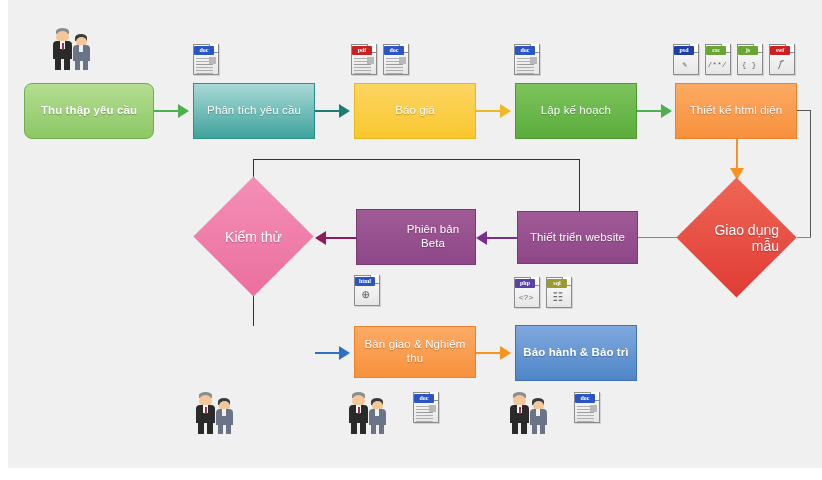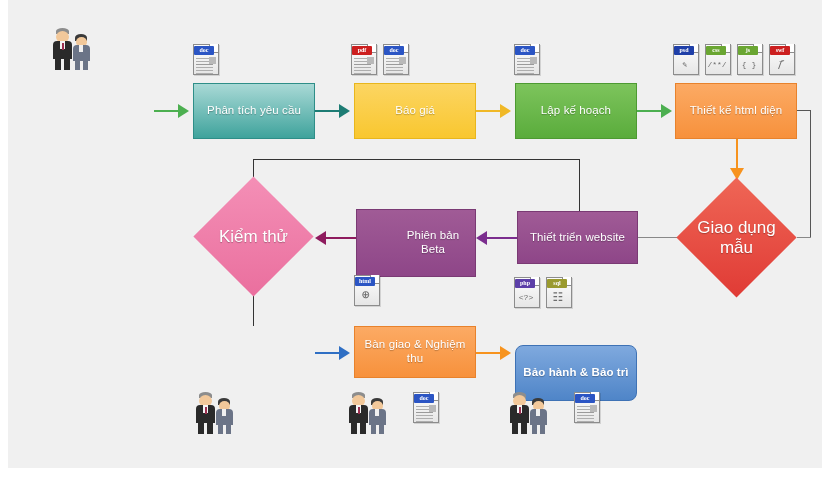--- a/index.html
+++ b/index.html
@@ -45,35 +45,35 @@
   .r-purple{
     background:linear-gradient(#a05b96,#8e4688);
     border:1px solid #7a3a74;
   }
   .r-blue{
     background:linear-gradient(#7fa9de,#4f85c8);
     border:1px solid #3e72b5;
   }
   .r-blue-round{
     background:linear-gradient(#7fa9de,#4f85c8);
-    border:1px solid #3e72b5;border-radius:8px;margin-top:20px;
+    border:1px solid #3e72b5;border-radius:0;
   }
 
   
   .diamond{position:absolute;}
   .diamond .dshape{
     position:absolute;left:0;top:0;width:100%;height:100%;
     transform:rotate(45deg);
   }
   .diamond .dlabel{
     position:absolute;left:0;top:0;width:100%;height:100%;
     display:flex;align-items:center;justify-content:center;
   }
   .diamond .dlabel span{
-    color:#fff;font-size:17px;text-align:center;
+    color:#fff;font-size:14px;text-align:right;
     text-shadow:0 1px 1px rgba(0,0,0,.28);
   }
   .d-pink .dshape{background:linear-gradient(135deg,#f48fb6,#ea6f9e);}
   .d-red  .dshape{background:linear-gradient(135deg,#ef6656,#e03b35);}
 
   
   .ln{position:absolute;}
   .arw{position:absolute;width:0;height:0;}
 
   
@@ -149,20 +149,23 @@
   <div class="ln" style="left:571px;top:159px;width:1px;height:52px;background:#333;"></div>
 
   <div class="ln" style="left:245px;top:294px;width:1px;height:32px;background:#333;"></div>
 
   <div class="ln" style="left:307px;top:352px;width:26px;height:2px;background:#2f6fc4;"></div>
   <div class="arw" style="left:331px;top:346px;border-left:11px solid #2f6fc4;border-top:7px solid transparent;border-bottom:7px solid transparent;"></div>
 
   <div class="ln" style="left:468px;top:352px;width:26px;height:2px;background:#f7931e;"></div>
   <div class="arw" style="left:492px;top:346px;border-left:11px solid #f7931e;border-top:7px solid transparent;border-bottom:7px solid transparent;"></div>
 
+  <div class="node r-green-round bold" style="left:16px;top:83px;width:130px;height:56px;">
+    <span>Thu thập yêu cầu</span>
+  </div>
 
   <div class="node r-teal" style="left:185px;top:83px;width:122px;height:56px;">
     <span>Phân tích yêu cầu</span>
   </div>
 
   <div class="node r-green" style="left:507px;top:83px;width:122px;height:56px;">
     <span>Lập kế hoạch</span>
   </div>
 
   <div class="node r-yellow" style="left:346px;top:83px;width:122px;height:56px;">
@@ -177,21 +180,21 @@
     <div class="dshape"></div>
     <div class="dlabel">
       <span>Giao dụng mẫu</span>
     </div>
   </div>
 
   <div class="node r-purple" style="left:509px;top:211px;width:121px;height:53px;">
     <span>Thiết triển website</span>
   </div>
 
-  <div class="node r-purple" style="left:348px;top:209px;width:120px;height:68px;padding-left:34px;">
+  <div class="node r-purple" style="left:348px;top:209px;width:120px;height:56px;padding-left:34px;">
     <span>Phiên bản Beta</span>
   </div>
 
   <div class="diamond d-pink" style="left:203px;top:194px;width:85px;height:85px;">
     <div class="dshape"></div>
     <div class="dlabel">
       <span>Kiểm thử</span>
     </div>
   </div>
 

